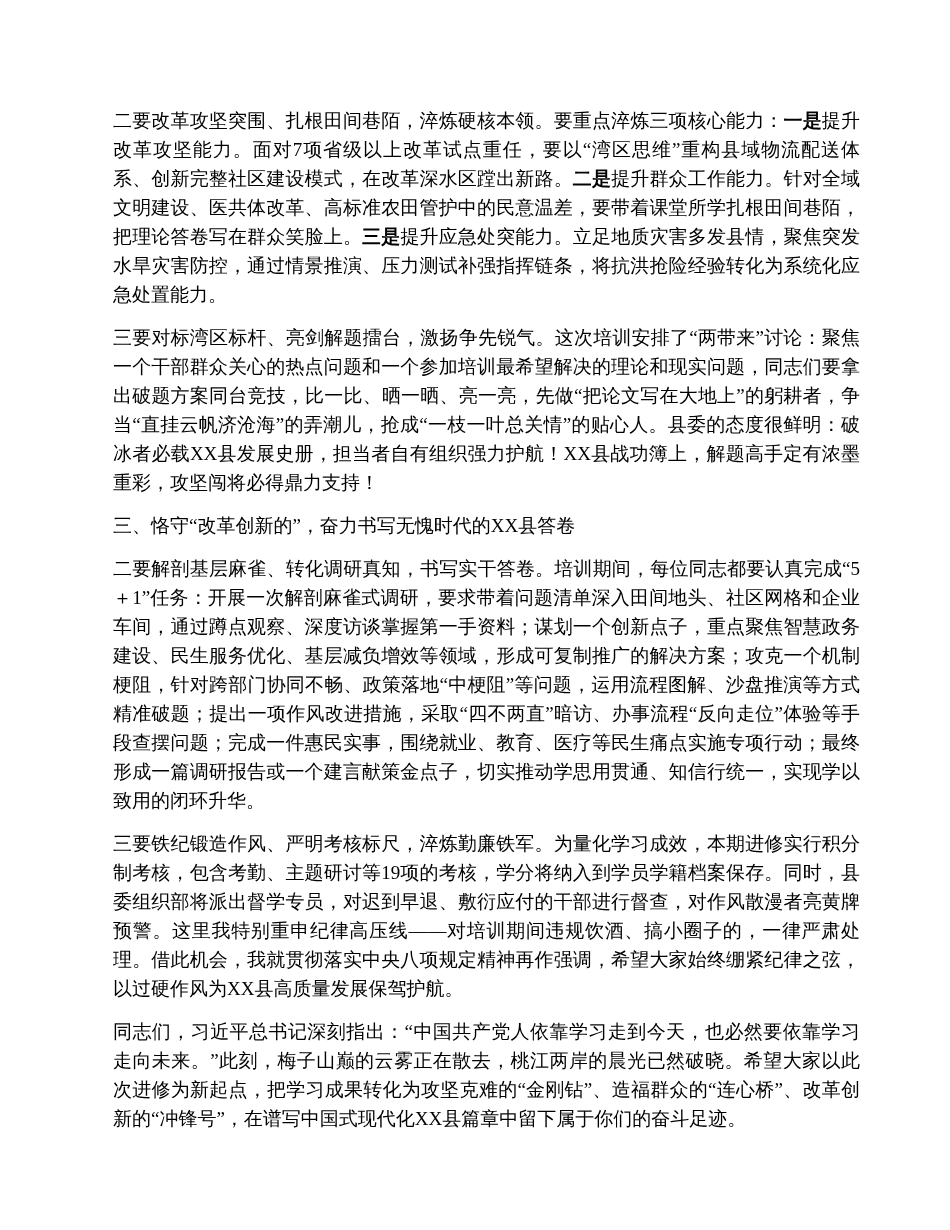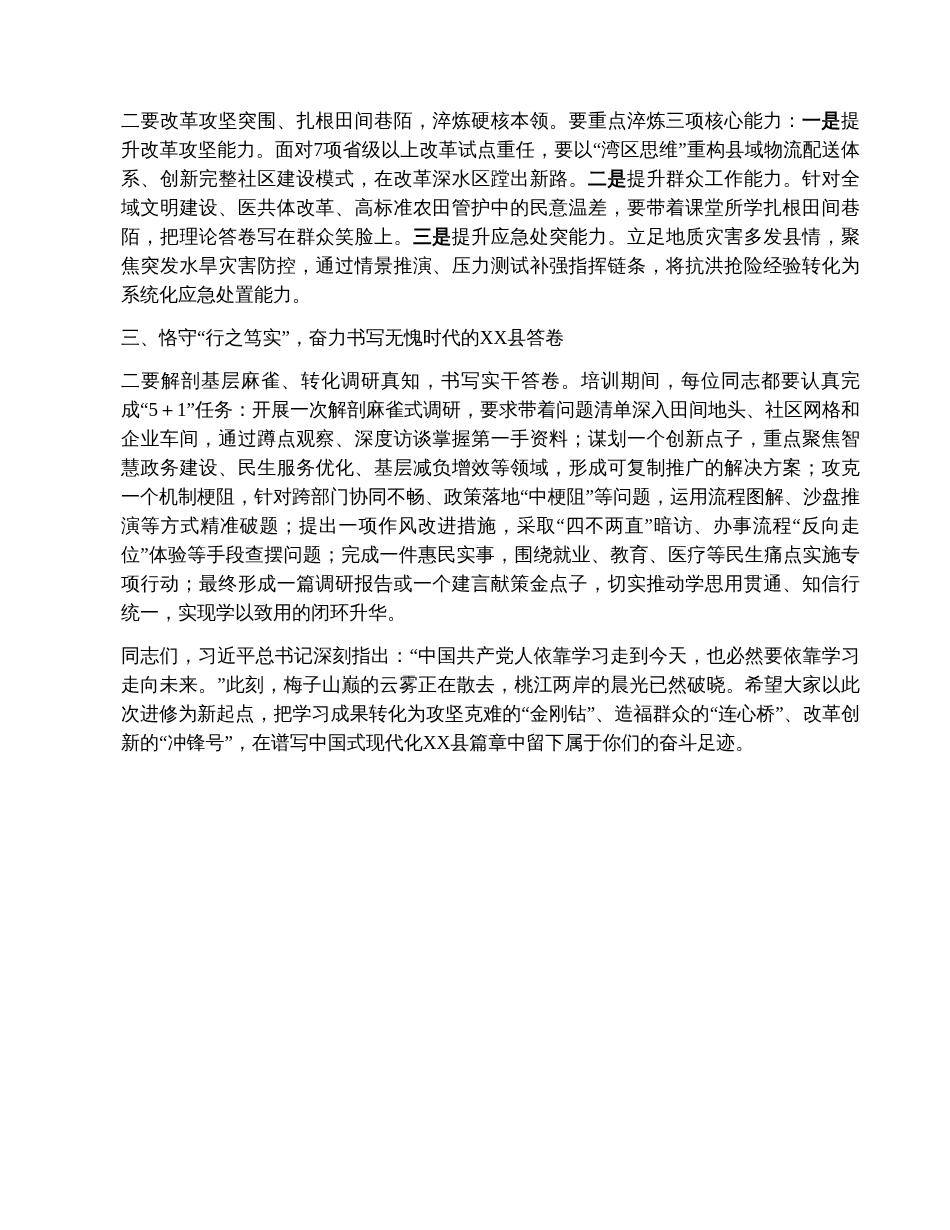--- a/index.html
+++ b/index.html
@@ -10,35 +10,37 @@
   .page {
     width: 950px;
     min-height: 1230px;
     box-sizing: border-box;
     background: #ffffff;
     padding: 106px 90px 60px 113px;
     font-family: "Liberation Serif", "DejaVu Serif", serif;
     color: #000000;
   }
   .doc-body p.para {
-    margin: 0 0 14px 8px;
+    margin: 0 0 14px 0;
     font-size: 19px;
     line-height: 29px;
     text-align: justify;
     text-justify: inter-ideograph;
     word-break: break-all;
     color: #000000;
   }
   .doc-body p.para span.bold {
     font-weight: bold;
   }
 </style>
 </head>
 <body>
 
 <div class="page">
   <div class="doc-body">
       <p class="para"><span class="">二要改革攻坚突围、扎根田间巷陌，淬炼硬核本领。要重点淬炼三项核心能力：</span><span class="bold">一是</span><span class="">提升改革攻坚能力。面对7项省级以上改革试点重任，要以“湾区思维”重构县域物流配送体系、创新完整社区建设模式，在改革深水区蹚出新路。</span><span class="bold">二是</span><span class="">提升群众工作能力。针对全域文明建设、医共体改革、高标准农田管护中的民意温差，要带着课堂所学扎根田间巷陌，把理论答卷写在群众笑脸上。</span><span class="bold">三是</span><span class="">提升应急处突能力。立足地质灾害多发县情，聚焦突发水旱灾害防控，通过情景推演、压力测试补强指挥链条，将抗洪抢险经验转化为系统化应急处置能力。</span></p>
-      <p class="para"><span class="">三、恪守“行之笃实”，奋力书写无愧时代的XX县答卷</span></p>
+      <p class="para"><span class="">三要对标湾区标杆、亮剑解题擂台，激扬争先锐气。这次培训安排了“两带来”讨论：聚焦一个干部群众关心的热点问题和一个参加培训最希望解决的理论和现实问题，同志们要拿出破题方案同台竞技，比一比、晒一晒、亮一亮，先做“把论文写在大地上”的躬耕者，争当“直挂云帆济沧海”的弄潮儿，抢成“一枝一叶总关情”的贴心人。县委的态度很鲜明：破冰者必载XX县发展史册，担当者自有组织强力护航！XX县战功簿上，解题高手定有浓墨重彩，攻坚闯将必得鼎力支持！</span></p>
+      <p class="para"><span class="">三、恪守“改革创新的”，奋力书写无愧时代的XX县答卷</span></p>
       <p class="para"><span class="">二要解剖基层麻雀、转化调研真知，书写实干答卷。培训期间，每位同志都要认真完成“5＋1”任务：开展一次解剖麻雀式调研，要求带着问题清单深入田间地头、社区网格和企业车间，通过蹲点观察、深度访谈掌握第一手资料；谋划一个创新点子，重点聚焦智慧政务建设、民生服务优化、基层减负增效等领域，形成可复制推广的解决方案；攻克一个机制梗阻，针对跨部门协同不畅、政策落地“中梗阻”等问题，运用流程图解、沙盘推演等方式精准破题；提出一项作风改进措施，采取“四不两直”暗访、办事流程“反向走位”体验等手段查摆问题；完成一件惠民实事，围绕就业、教育、医疗等民生痛点实施专项行动；最终形成一篇调研报告或一个建言献策金点子，切实推动学思用贯通、知信行统一，实现学以致用的闭环升华。</span></p>
+      <p class="para"><span class="">三要铁纪锻造作风、严明考核标尺，淬炼勤廉铁军。为量化学习成效，本期进修实行积分制考核，包含考勤、主题研讨等19项的考核，学分将纳入到学员学籍档案保存。同时，县委组织部将派出督学专员，对迟到早退、敷衍应付的干部进行督查，对作风散漫者亮黄牌预警。这里我特别重申纪律高压线——对培训期间违规饮酒、搞小圈子的，一律严肃处理。借此机会，我就贯彻落实中央八项规定精神再作强调，希望大家始终绷紧纪律之弦，以过硬作风为XX县高质量发展保驾护航。</span></p>
       <p class="para"><span class="">同志们，习近平总书记深刻指出：“中国共产党人依靠学习走到今天，也必然要依靠学习走向未来。”此刻，梅子山巅的云雾正在散去，桃江两岸的晨光已然破晓。希望大家以此次进修为新起点，把学习成果转化为攻坚克难的“金刚钻”、造福群众的“连心桥”、改革创新的“冲锋号”，在谱写中国式现代化XX县篇章中留下属于你们的奋斗足迹。</span></p>
     </div>
 </div>
 
 </body></html>

